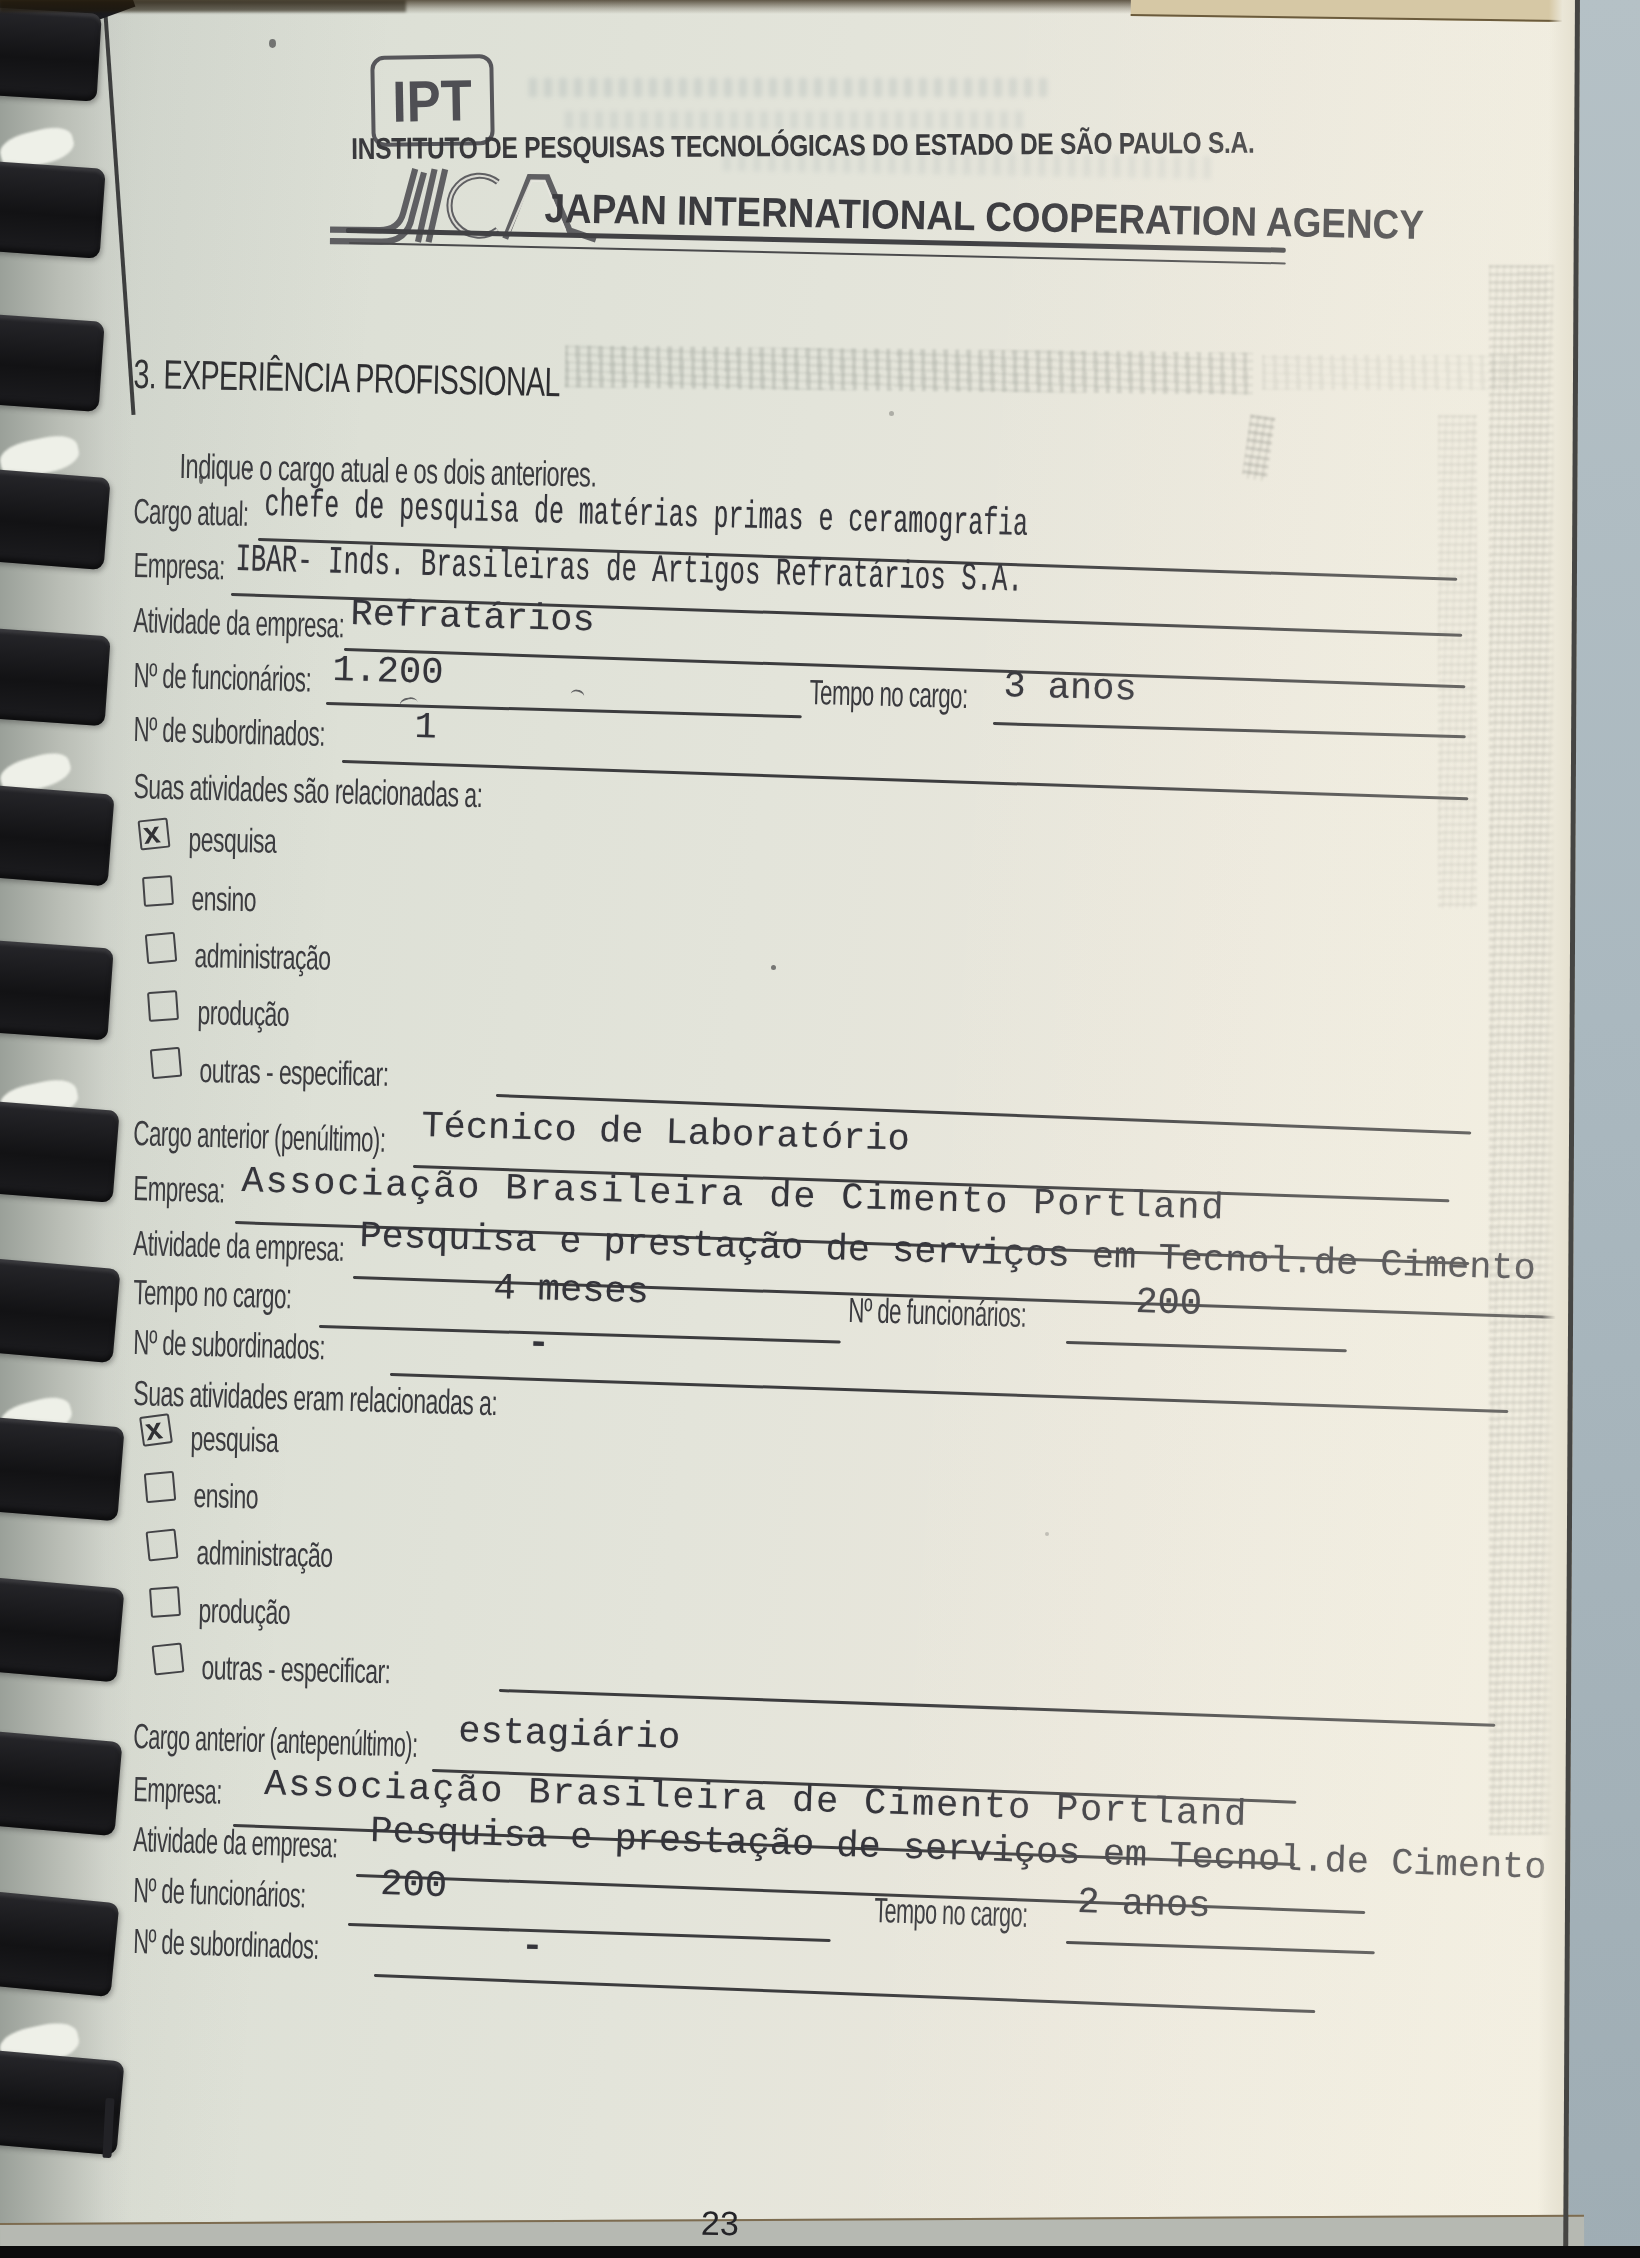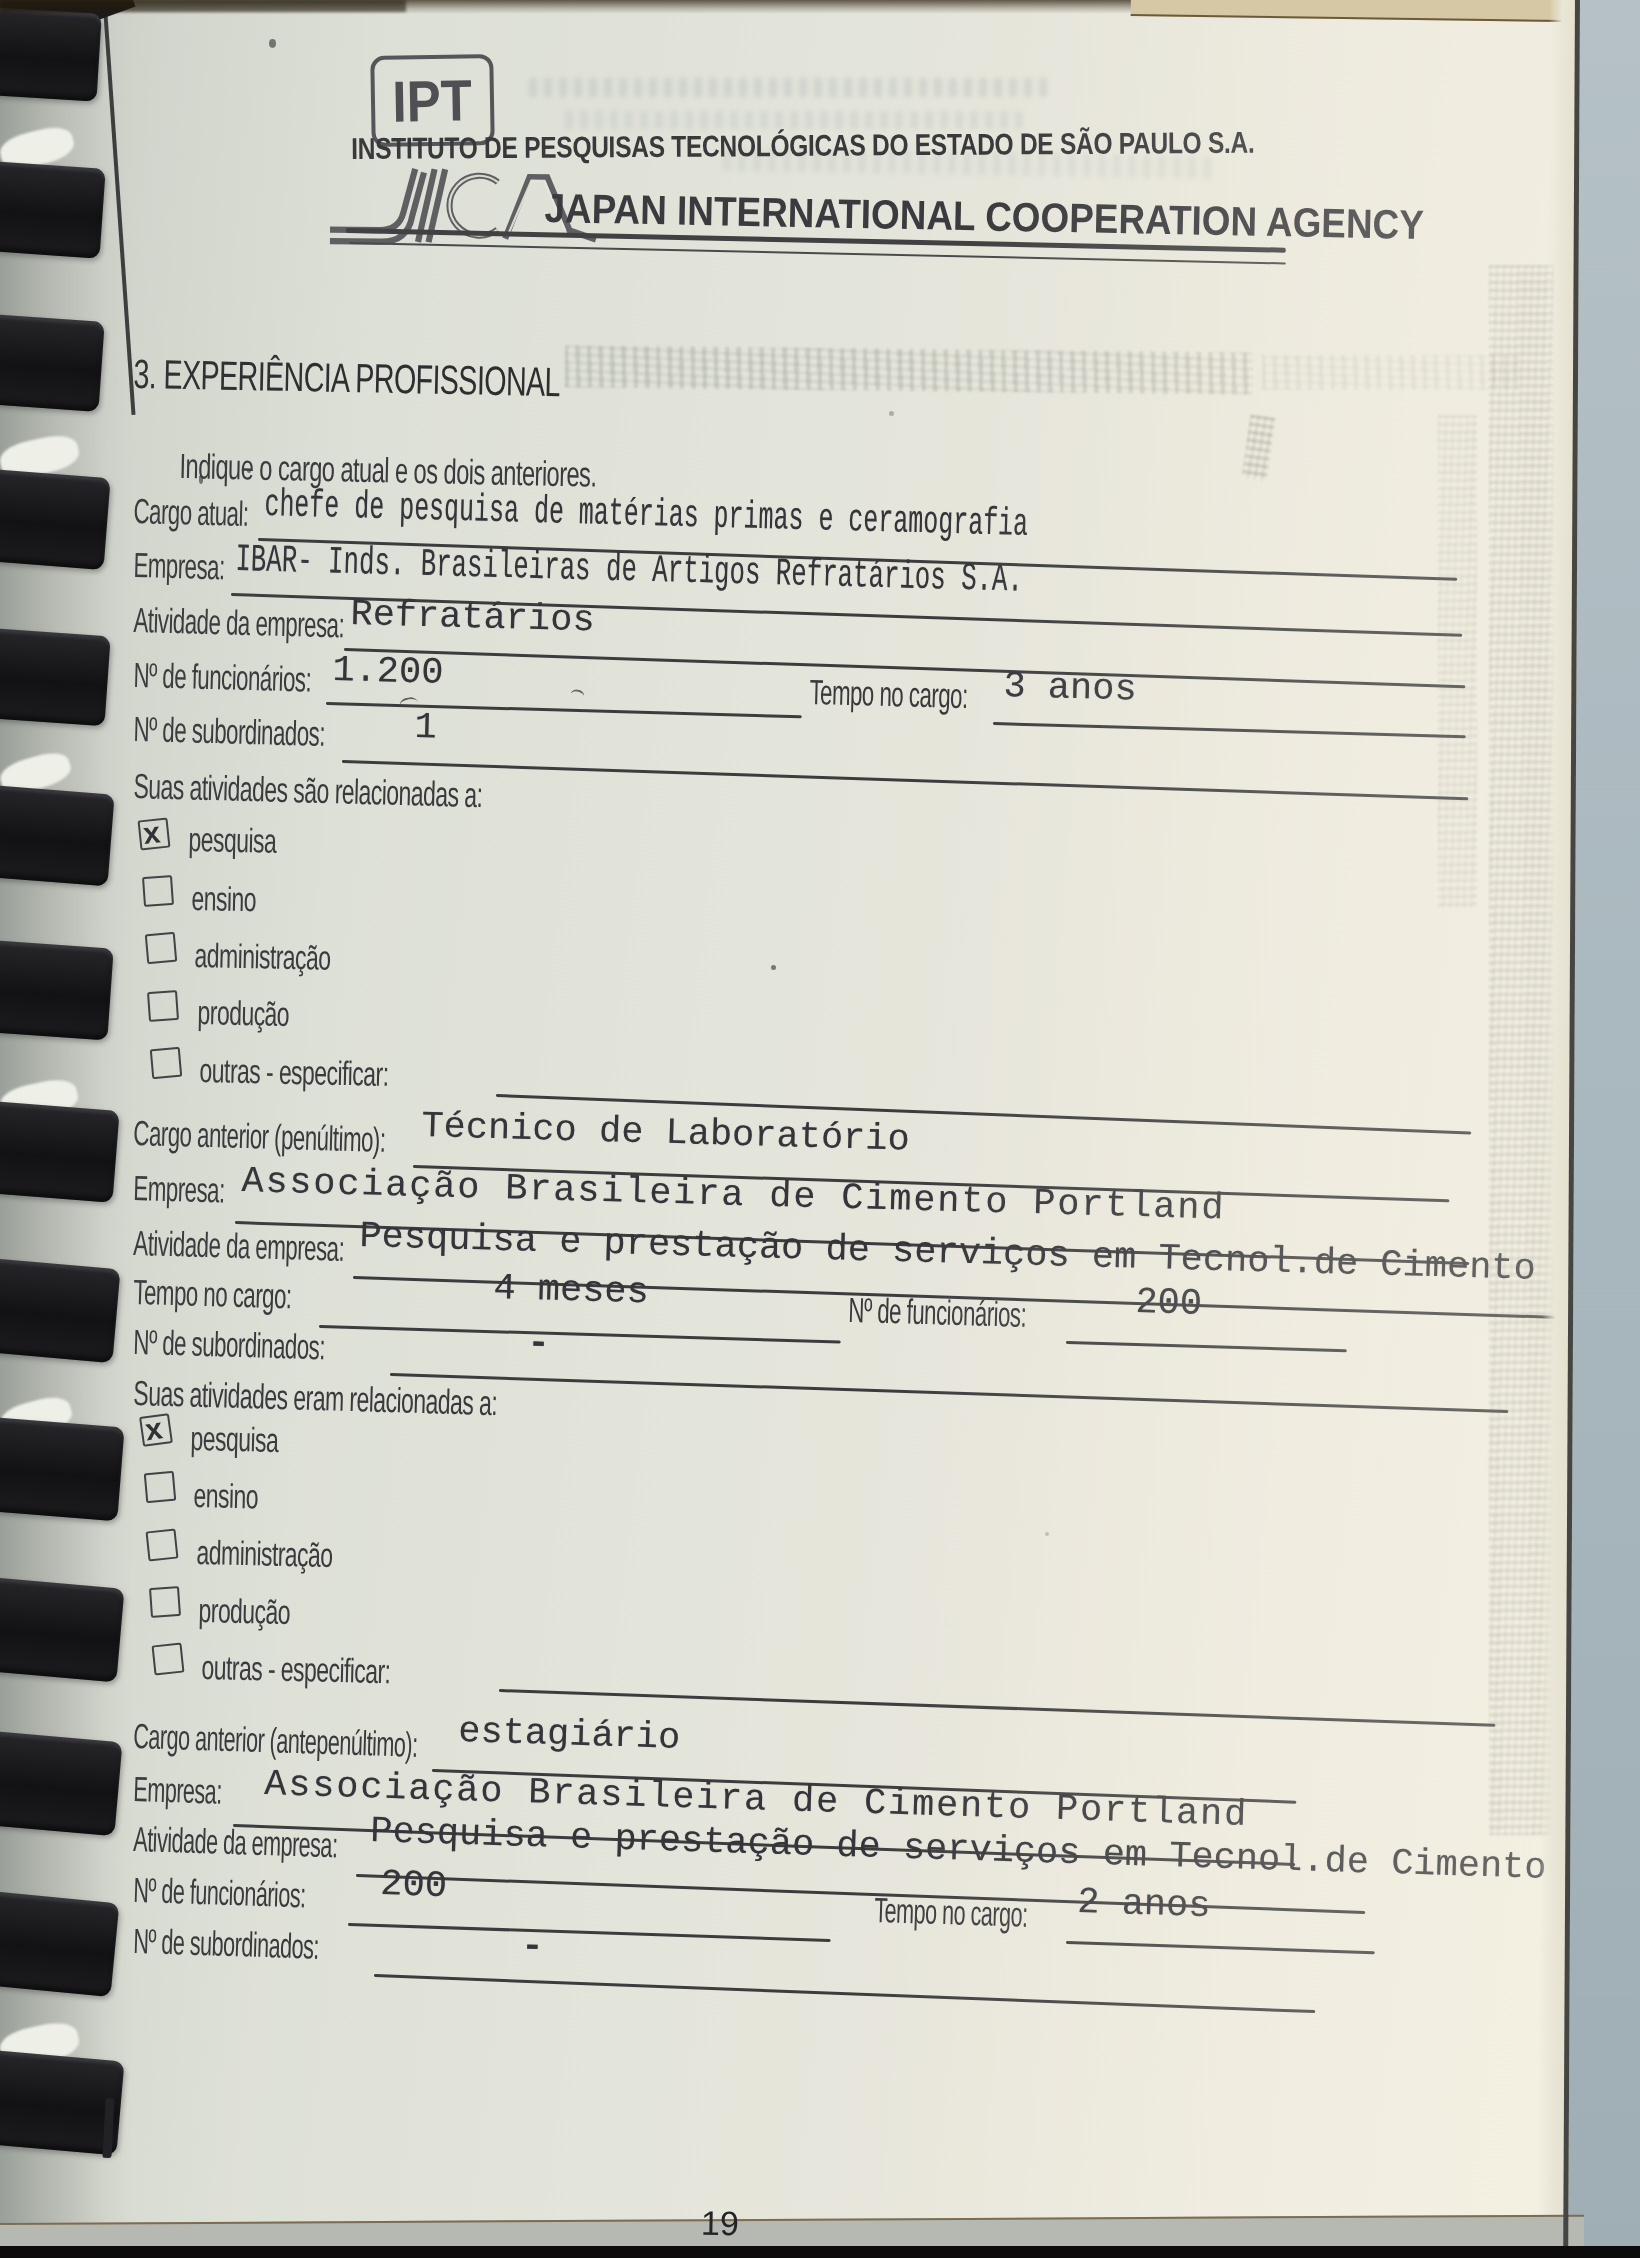--- a/index.html
+++ b/index.html
@@ -183,21 +183,21 @@
   <div class="abs typed" style="left:381px;top:1863px;transform:rotate(1.8deg);">200</div>
   <div class="rule" style="left:348px;top:1923px;width:483px;transform:rotate(1.9deg);"></div>
   <div class="abs lbl" style="left:875px;top:1890px;transform:rotate(1.8deg) scaleX(.62);">Tempo no cargo:</div>
   <div class="abs typed" style="left:1078px;top:1881px;transform:rotate(1.8deg);">2 anos</div>
   <div class="rule" style="left:1066px;top:1941px;width:309px;transform:rotate(1.9deg);"></div>
 
   <div class="abs lbl" style="left:134px;top:1921px;transform:rotate(1.8deg) scaleX(.62);">Nº de subordinados:</div>
   <div class="abs typed" style="left:522px;top:1925px;transform:rotate(1.8deg);font-weight:bold;">-</div>
   <div class="rule" style="left:374px;top:1974px;width:942px;transform:rotate(2.2deg);"></div>
 
-  <div class="abs" style="left:701px;top:2204px;font-size:34px;color:#242428;z-index:12;transform:rotate(1deg);">19</div>
+  <div class="abs" style="left:701px;top:2204px;font-size:34px;color:#242428;z-index:12;transform:rotate(1deg);">23</div>
 
   <div class="tint"></div>
 
   <div class="abs" style="left:0;top:0;width:132px;height:2258px;z-index:5;
               background:linear-gradient(90deg,#9aa099 0%,#b9bdb5 45%,rgba(200,203,196,.4) 80%,rgba(200,203,196,0) 100%);"></div>
   <div class="wedge" style="left:0;top:131px;width:74px;height:34px;transform:rotate(-14deg);z-index:5;"></div>
   <div class="wedge" style="left:0;top:439px;width:79px;height:35px;transform:rotate(-12deg);z-index:5;"></div>
   <div class="wedge" style="left:0;top:757px;width:71px;height:32px;transform:rotate(-16deg);z-index:5;"></div>
   <div class="wedge" style="left:0;top:1083px;width:78px;height:35px;transform:rotate(-12deg);z-index:5;"></div>
   <div class="wedge" style="left:0;top:1401px;width:72px;height:34px;transform:rotate(-15deg);z-index:5;"></div>

